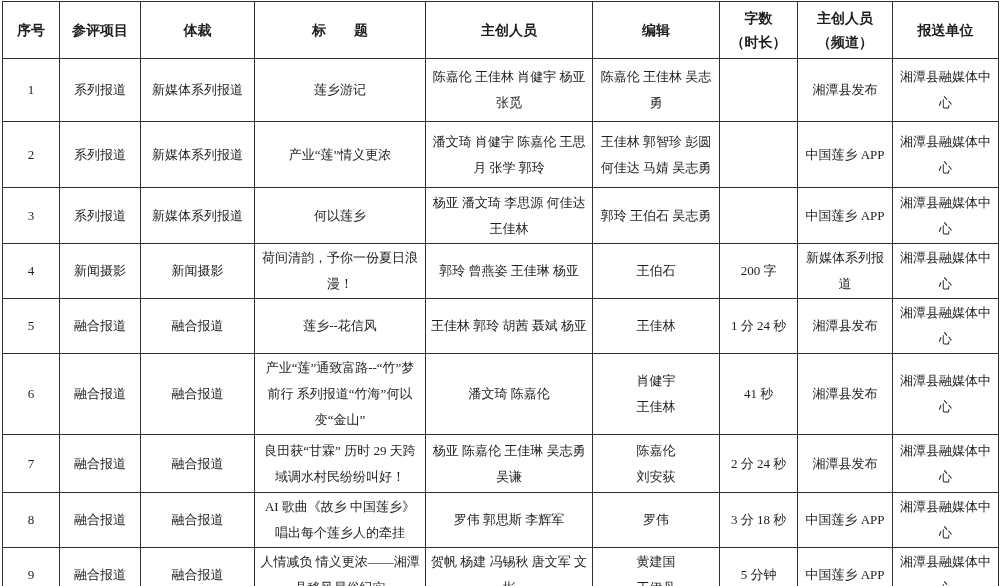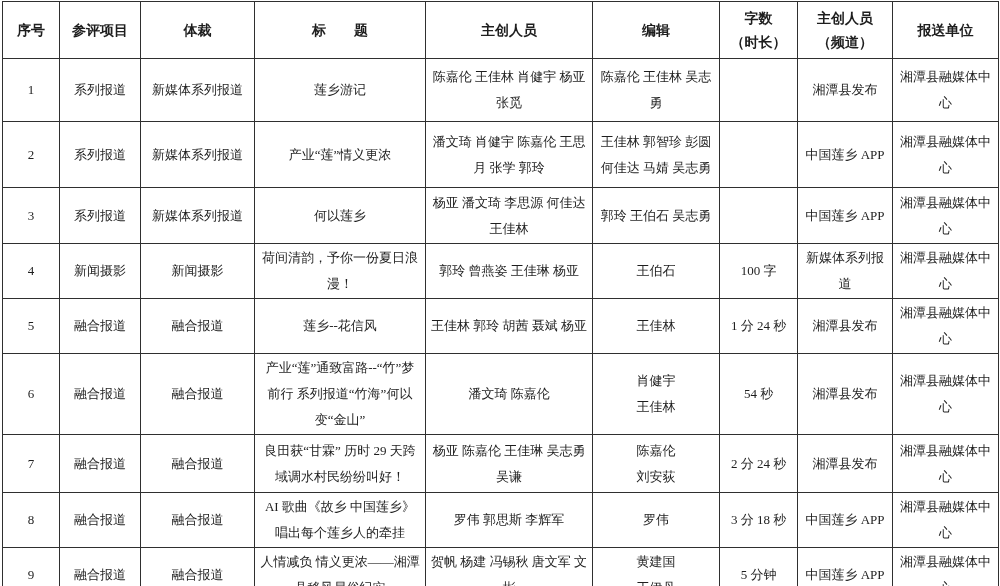--- a/index.html
+++ b/index.html
@@ -112,21 +112,21 @@
           <td class="col-publisher">中国莲乡 APP</td>
           <td class="col-submitter">湘潭县融媒体中心</td>
         </tr>
         <tr style="height: 52px;">
           <td class="col-index">4</td>
           <td class="col-category">新闻摄影</td>
           <td class="col-genre">新闻摄影</td>
           <td class="col-title">荷间清韵，予你一份夏日浪漫！</td>
           <td class="col-creators">郭玲 曾燕姿 王佳琳 杨亚</td>
           <td class="col-editors">王伯石</td>
-          <td class="col-duration">100 字</td>
+          <td class="col-duration">200 字</td>
           <td class="col-publisher">新媒体系列报道</td>
           <td class="col-submitter">湘潭县融媒体中心</td>
         </tr>
         <tr style="height: 50px;">
           <td class="col-index">5</td>
           <td class="col-category">融合报道</td>
           <td class="col-genre">融合报道</td>
           <td class="col-title">莲乡--花信风</td>
           <td class="col-creators">王佳林 郭玲 胡茜 聂斌 杨亚</td>
           <td class="col-editors">王佳林</td>
@@ -135,21 +135,21 @@
           <td class="col-submitter">湘潭县融媒体中心</td>
         </tr>
         <tr style="height: 80px;">
           <td class="col-index">6</td>
           <td class="col-category">融合报道</td>
           <td class="col-genre">融合报道</td>
           <td class="col-title">产业“莲”通致富路--“竹”梦前行 系列报道“竹海”何以变“金山”</td>
           <td class="col-creators">潘文琦 陈嘉伦</td>
           <td class="col-editors">肖健宇
 王佳林</td>
-          <td class="col-duration">54 秒</td>
+          <td class="col-duration">41 秒</td>
           <td class="col-publisher">湘潭县发布</td>
           <td class="col-submitter">湘潭县融媒体中心</td>
         </tr>
         <tr style="height: 58px;">
           <td class="col-index">7</td>
           <td class="col-category">融合报道</td>
           <td class="col-genre">融合报道</td>
           <td class="col-title">良田获“甘霖”  历时 29 天跨域调水村民纷纷叫好！</td>
           <td class="col-creators">杨亚 陈嘉伦 王佳琳 吴志勇 吴谦</td>
           <td class="col-editors">陈嘉伦

